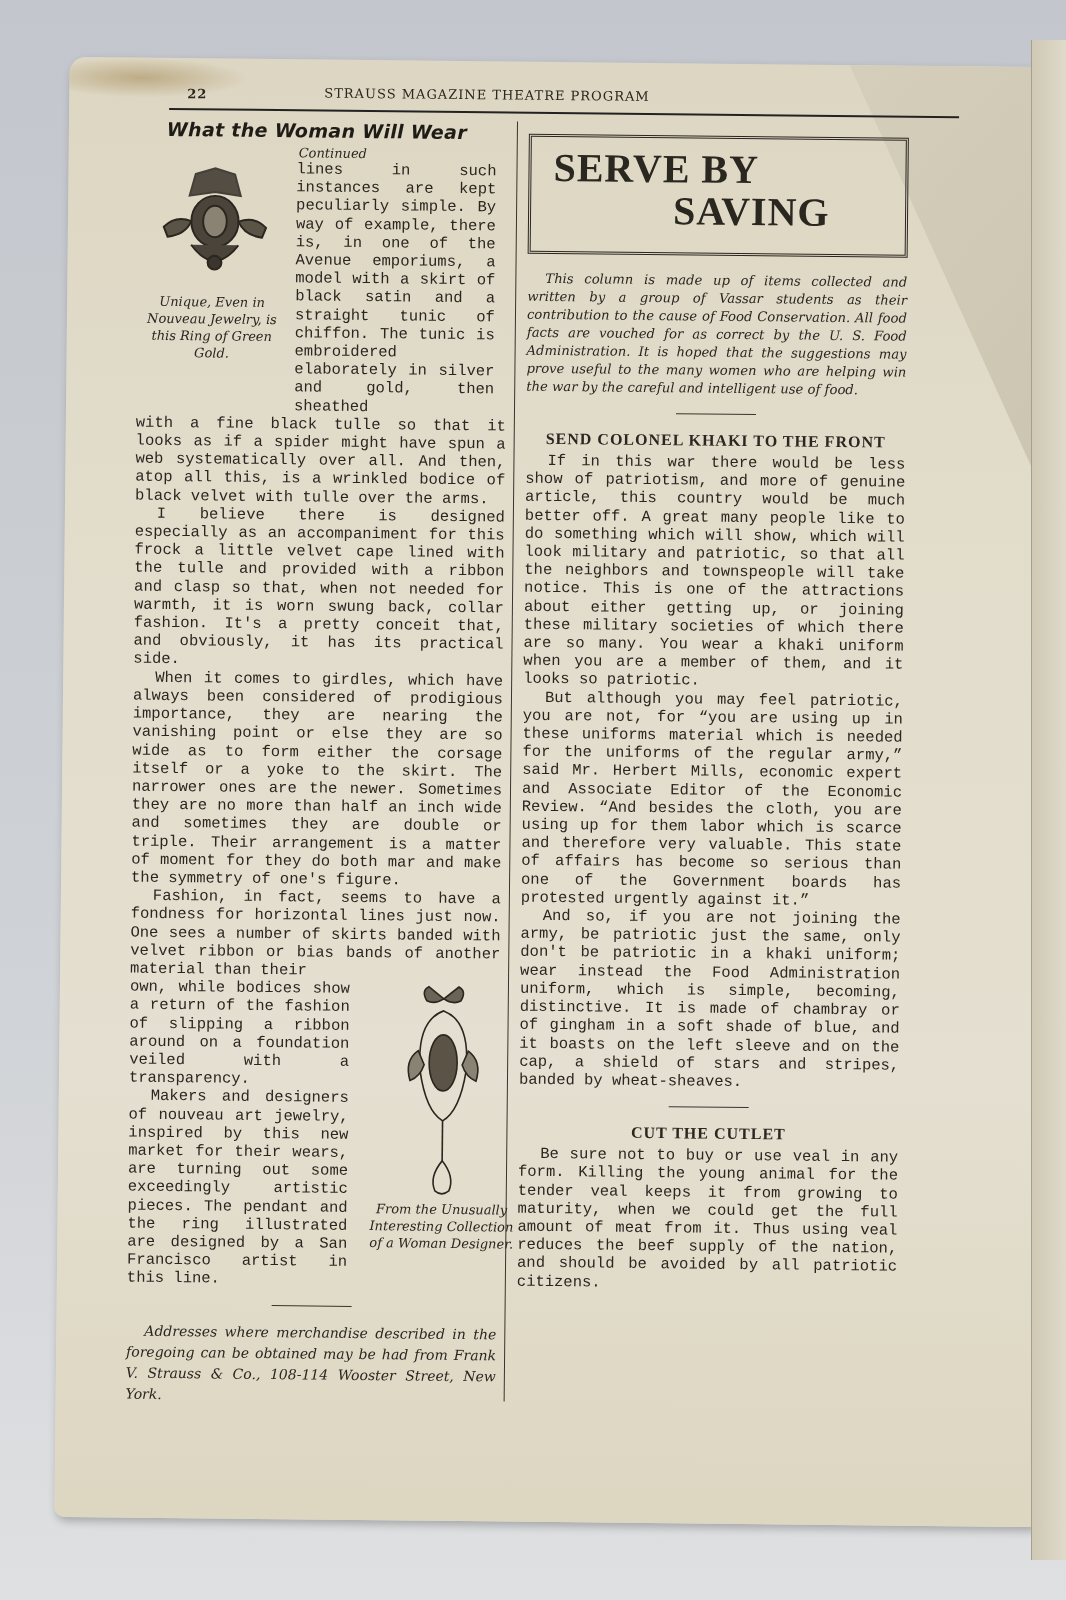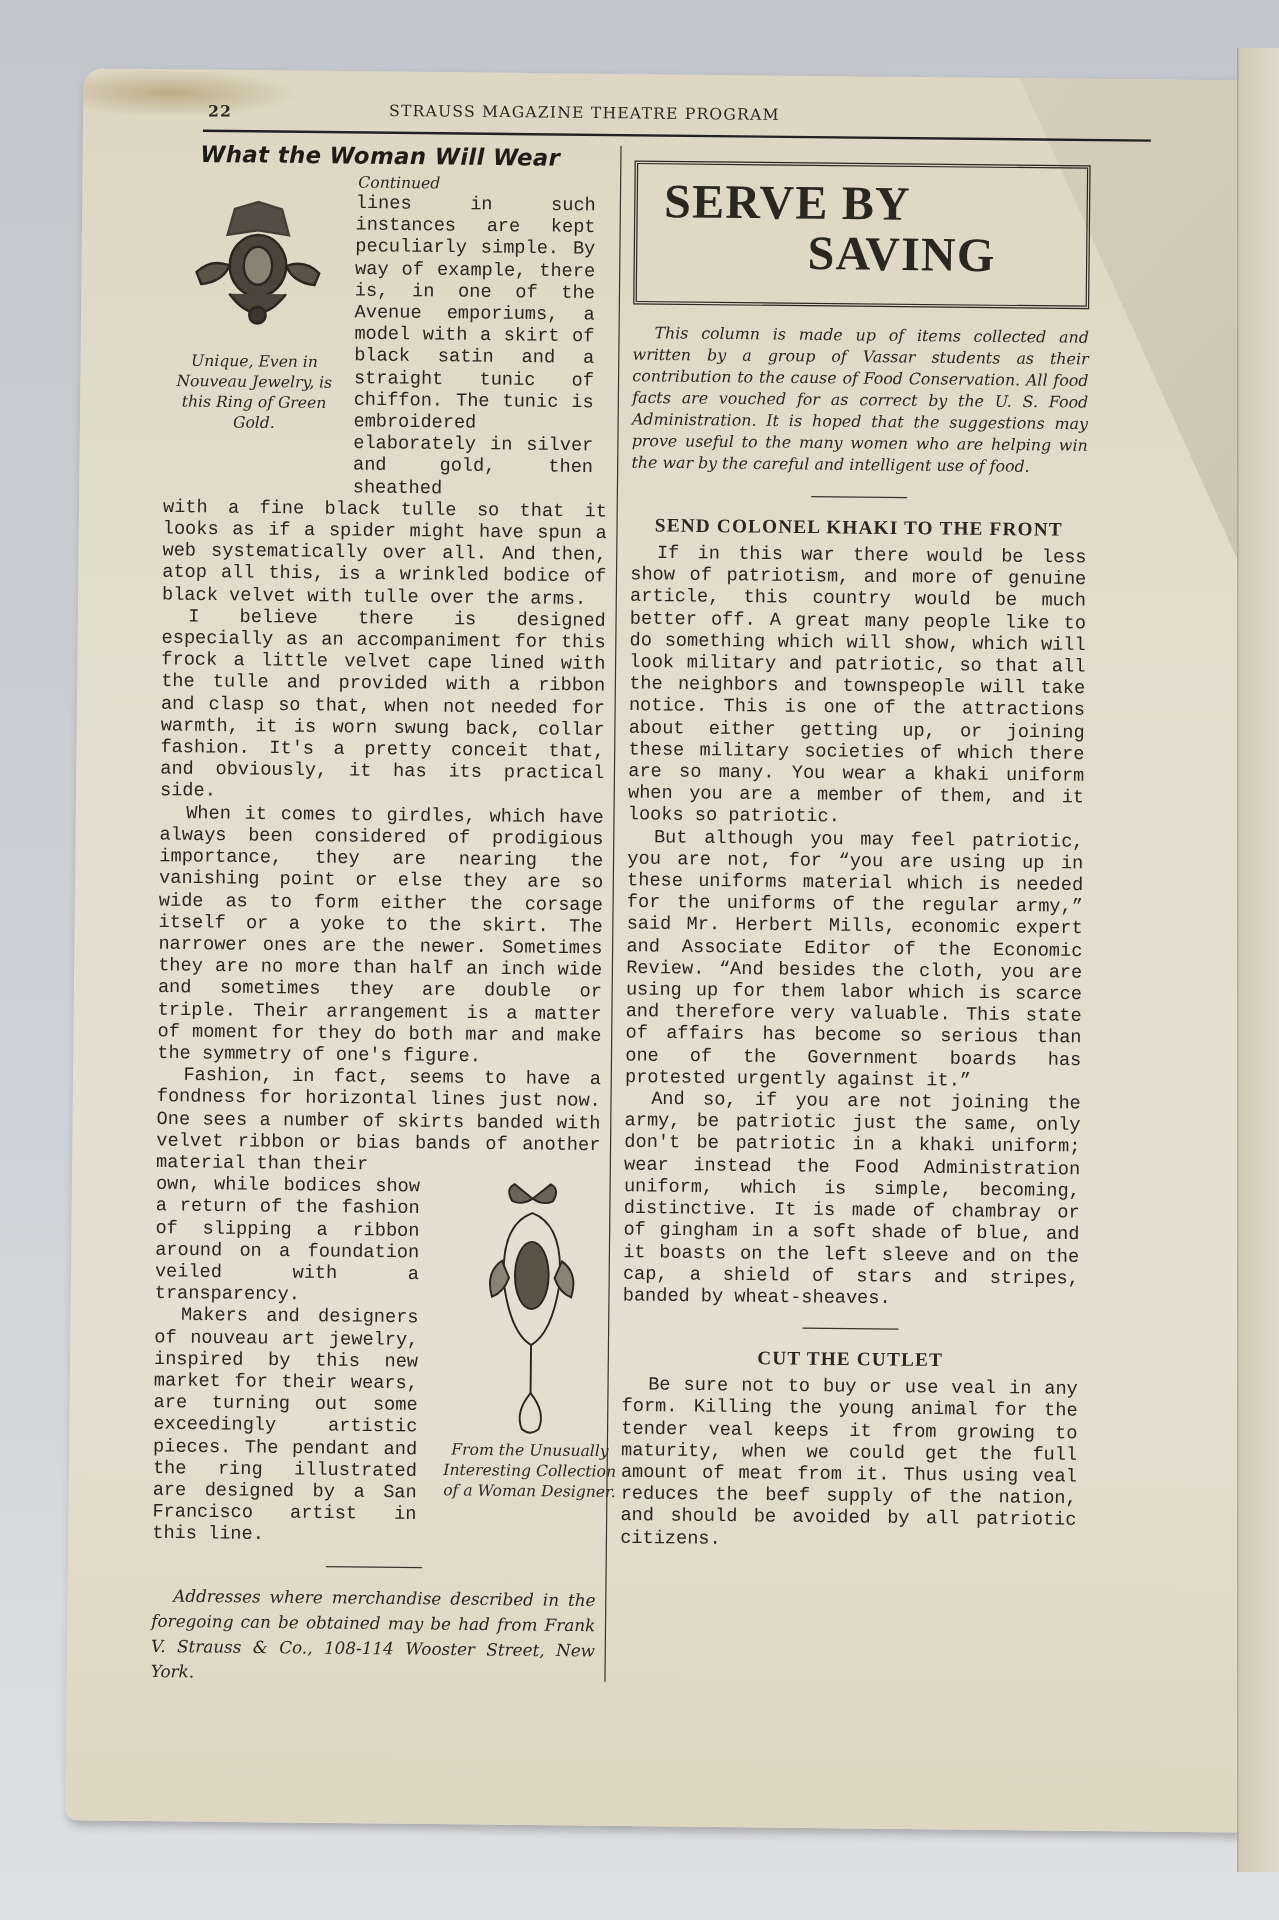--- a/index.html
+++ b/index.html
@@ -34,21 +34,21 @@
     position: absolute; left: 780px; top: 0; width: 200px; height: 430px;
     background: linear-gradient(135deg, #d4cdb9 0%, #c9c2ae 100%);
     clip-path: polygon(0 0, 100% 0, 100% 100%);
     opacity: 0.9;
   }
   .running-head {
     position: absolute; left: 100px; top: 20px; width: 790px; height: 30px;
     border-bottom: 2px solid #222;
     font-size: 13px; letter-spacing: 1px; color: #2a2620;
   }
-  .running-head .pno { position: absolute; left: 4px; top: 8px; font-weight: bold; }
+  .running-head .pno { position: absolute; left: 18px; top: 8px; font-weight: bold; }
   .running-head .title { position: absolute; left: 155px; top: 6px; }
 
   .col-left { position: absolute; left: 70px; top: 60px; width: 370px; color: #2a2620; }
   .col-right { position: absolute; left: 460px; top: 60px; width: 380px; color: #2a2620; }
   .col-divider { position: absolute; left: 448px; top: 60px; width: 1px; height: 1280px; background: #3a342c; }
 
   .h-fashion {
     font-family: "DejaVu Sans", sans-serif; font-style: italic; font-weight: bold;
     font-size: 19px; margin: 0 0 4px 28px; color: #1f1b16; letter-spacing: 0.3px;
   }

